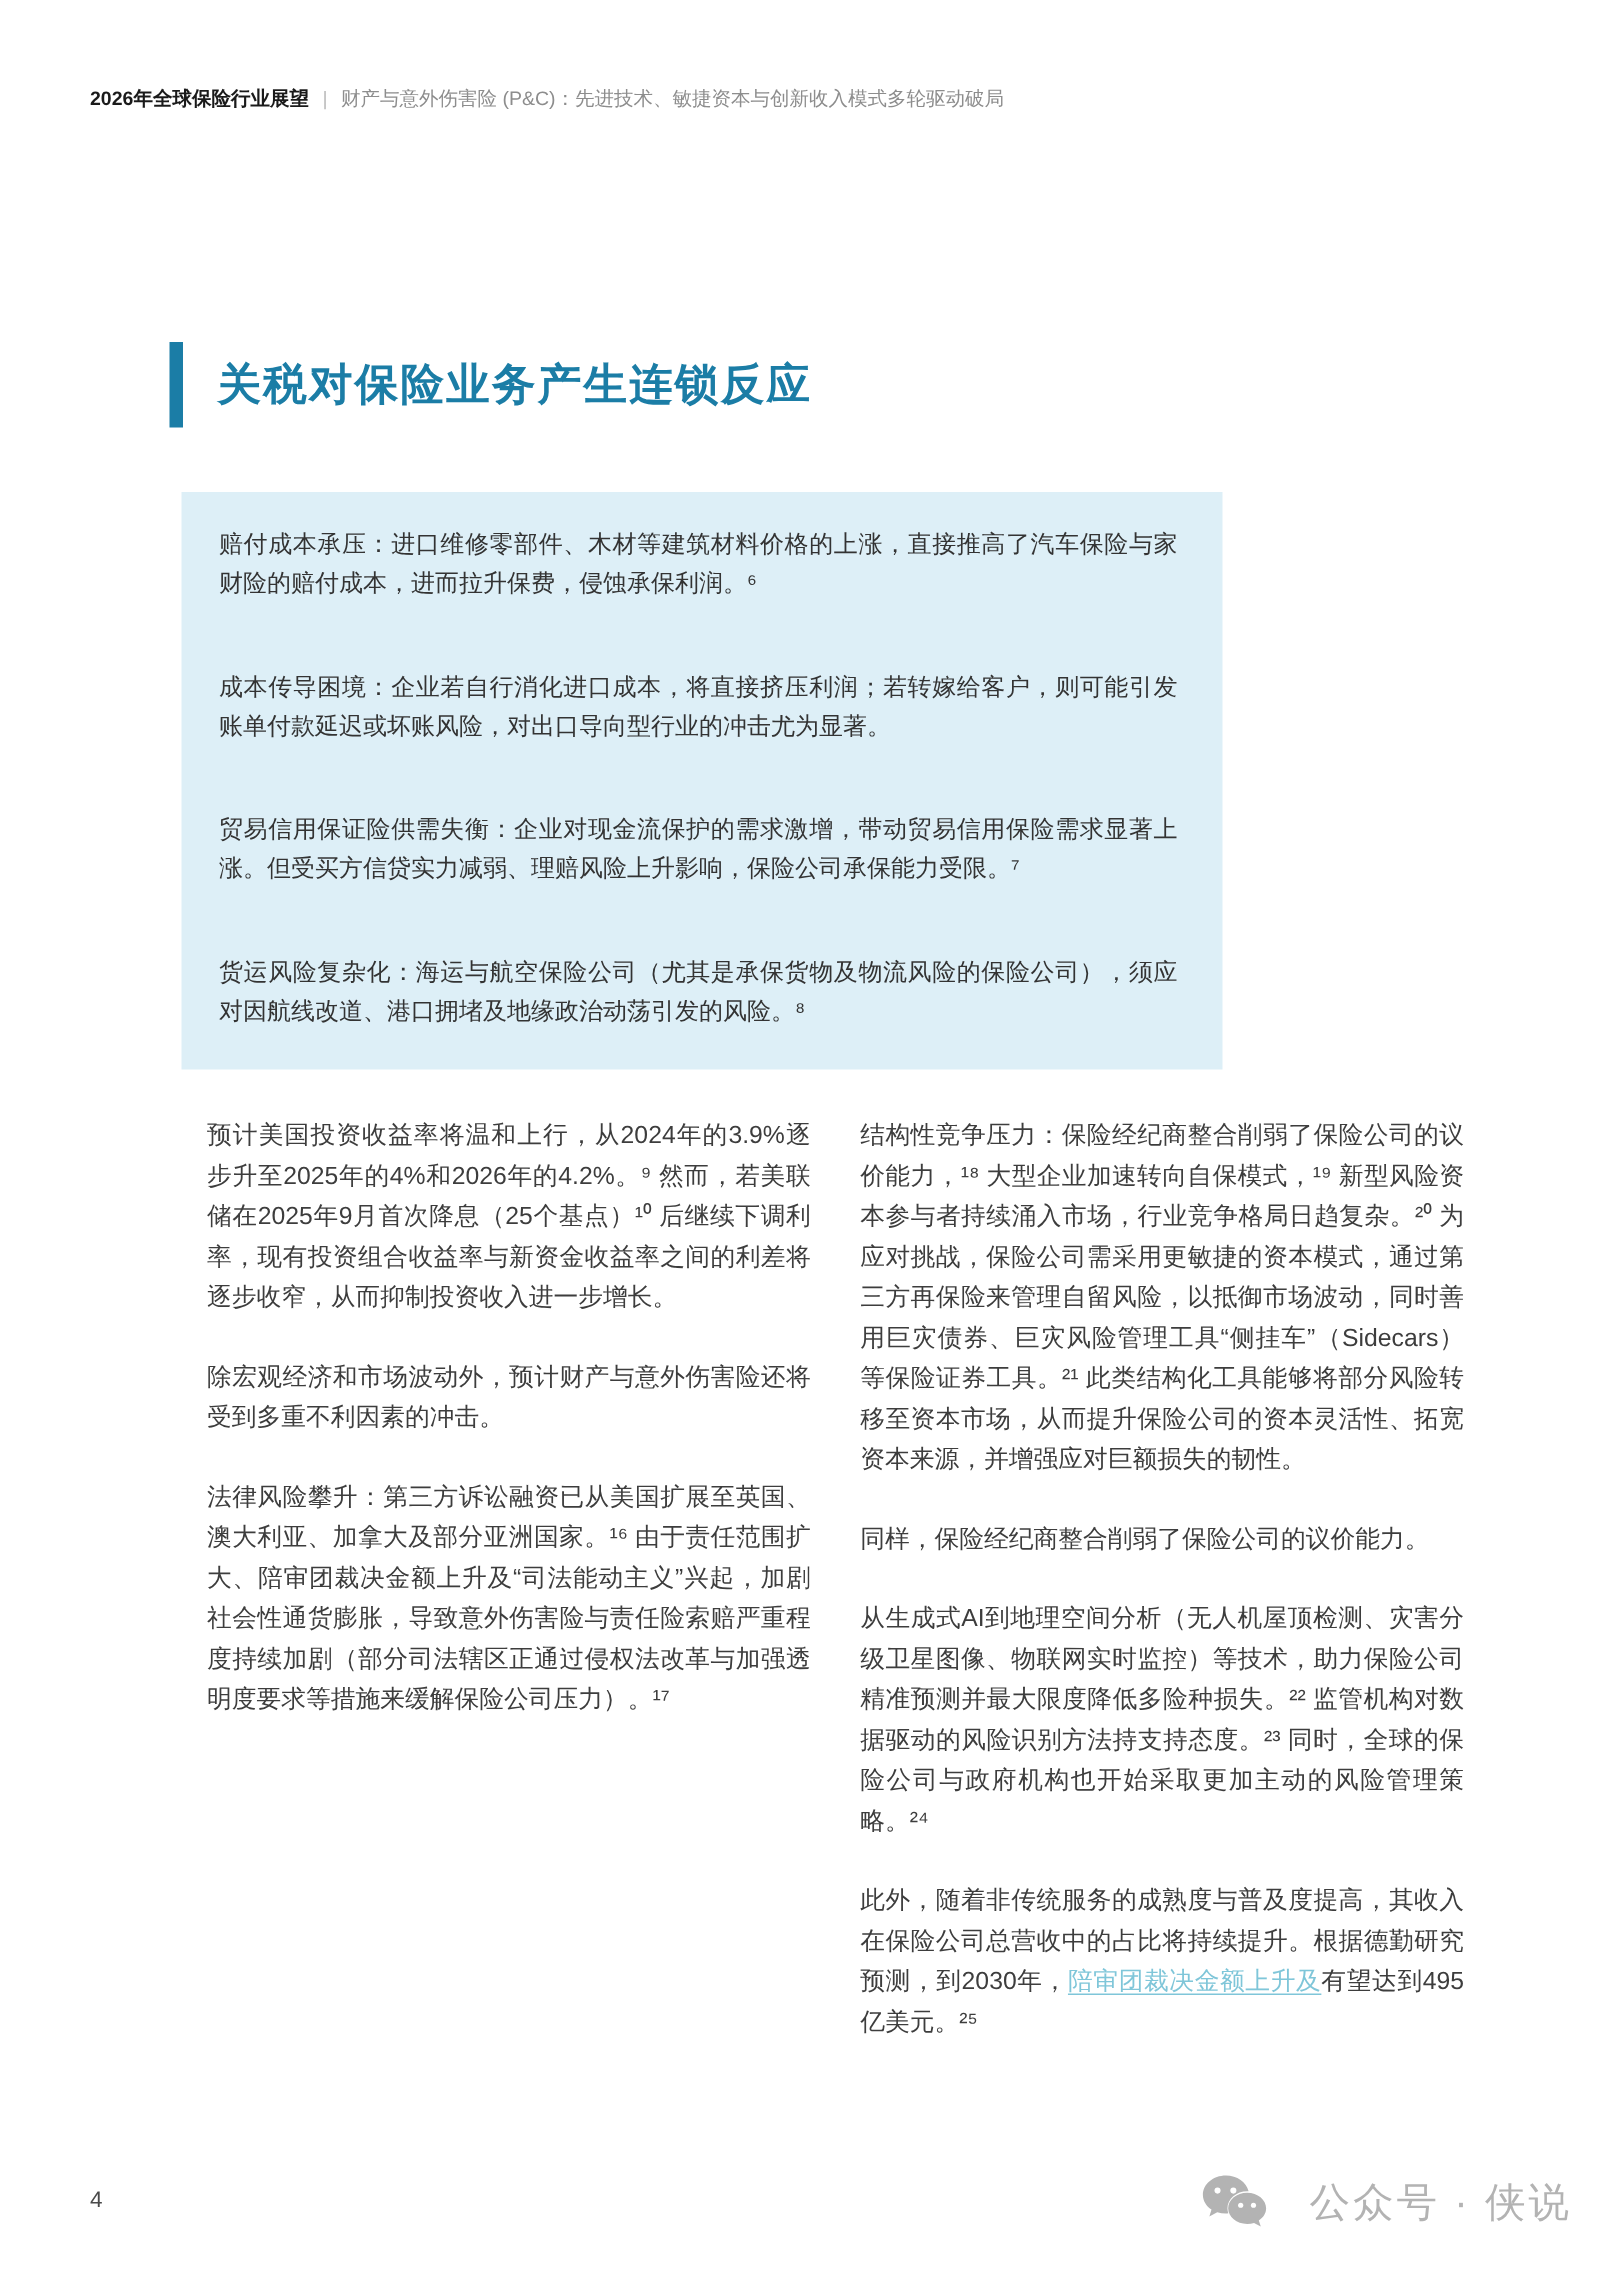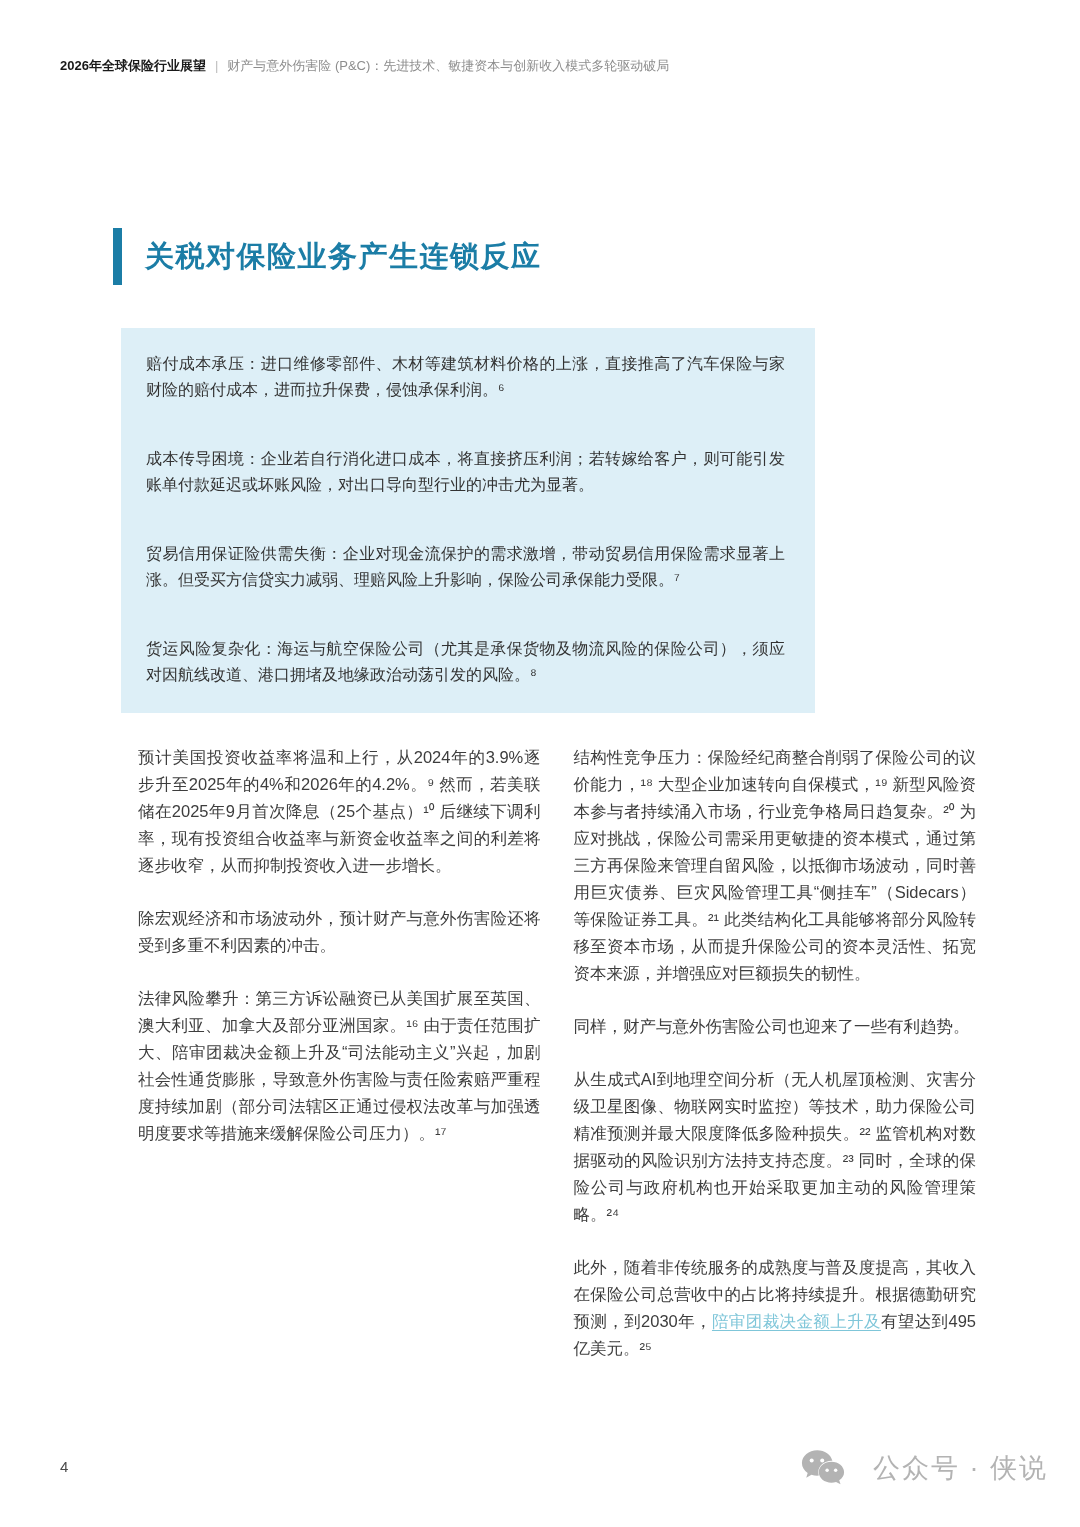--- a/index.html
+++ b/index.html
@@ -130,21 +130,21 @@
   </div>
 
   <div class="body-columns">
     <div class="body-col">
       <p>预计美国投资收益率将温和上行，从2024年的3.9%逐步升至2025年的4%和2026年的4.2%。⁹ 然而，若美联储在2025年9月首次降息（25个基点）¹⁰ 后继续下调利率，现有投资组合收益率与新资金收益率之间的利差将逐步收窄，从而抑制投资收入进一步增长。</p>
       <p>除宏观经济和市场波动外，预计财产与意外伤害险还将受到多重不利因素的冲击。</p>
       <p>法律风险攀升：第三方诉讼融资已从美国扩展至英国、澳大利亚、加拿大及部分亚洲国家。¹⁶ 由于责任范围扩大、陪审团裁决金额上升及“司法能动主义”兴起，加剧社会性通货膨胀，导致意外伤害险与责任险索赔严重程度持续加剧（部分司法辖区正通过侵权法改革与加强透明度要求等措施来缓解保险公司压力）。¹⁷</p>
     </div>
     <div class="body-col">
       <p>结构性竞争压力：保险经纪商整合削弱了保险公司的议价能力，¹⁸ 大型企业加速转向自保模式，¹⁹ 新型风险资本参与者持续涌入市场，行业竞争格局日趋复杂。²⁰ 为应对挑战，保险公司需采用更敏捷的资本模式，通过第三方再保险来管理自留风险，以抵御市场波动，同时善用巨灾债券、巨灾风险管理工具“侧挂车”（Sidecars）等保险证券工具。²¹ 此类结构化工具能够将部分风险转移至资本市场，从而提升保险公司的资本灵活性、拓宽资本来源，并增强应对巨额损失的韧性。</p>
-      <p>同样，财产与意外伤害险公司也迎来了一些有利趋势。</p>
+      <p>同样，保险经纪商整合削弱了保险公司的议价能力。</p>
       <p>从生成式AI到地理空间分析（无人机屋顶检测、灾害分级卫星图像、物联网实时监控）等技术，助力保险公司精准预测并最大限度降低多险种损失。²² 监管机构对数据驱动的风险识别方法持支持态度。²³ 同时，全球的保险公司与政府机构也开始采取更加主动的风险管理策略。²⁴</p>
       <p><span>此外，随着非传统服务的成熟度与普及度提高，其收入在保险公司总营收中的占比将持续提升。根据德勤研究预测，到2030年，</span><a class="doc-link">陪审团裁决金额上升及</a><span>有望达到495亿美元。²⁵</span></p>
     </div>
   </div>
 
   <div class="page-number">4</div>
 
   <div class="watermark">
     <span>
       <svg width="46" height="39" viewBox="0 0 48 40" aria-hidden="true">

